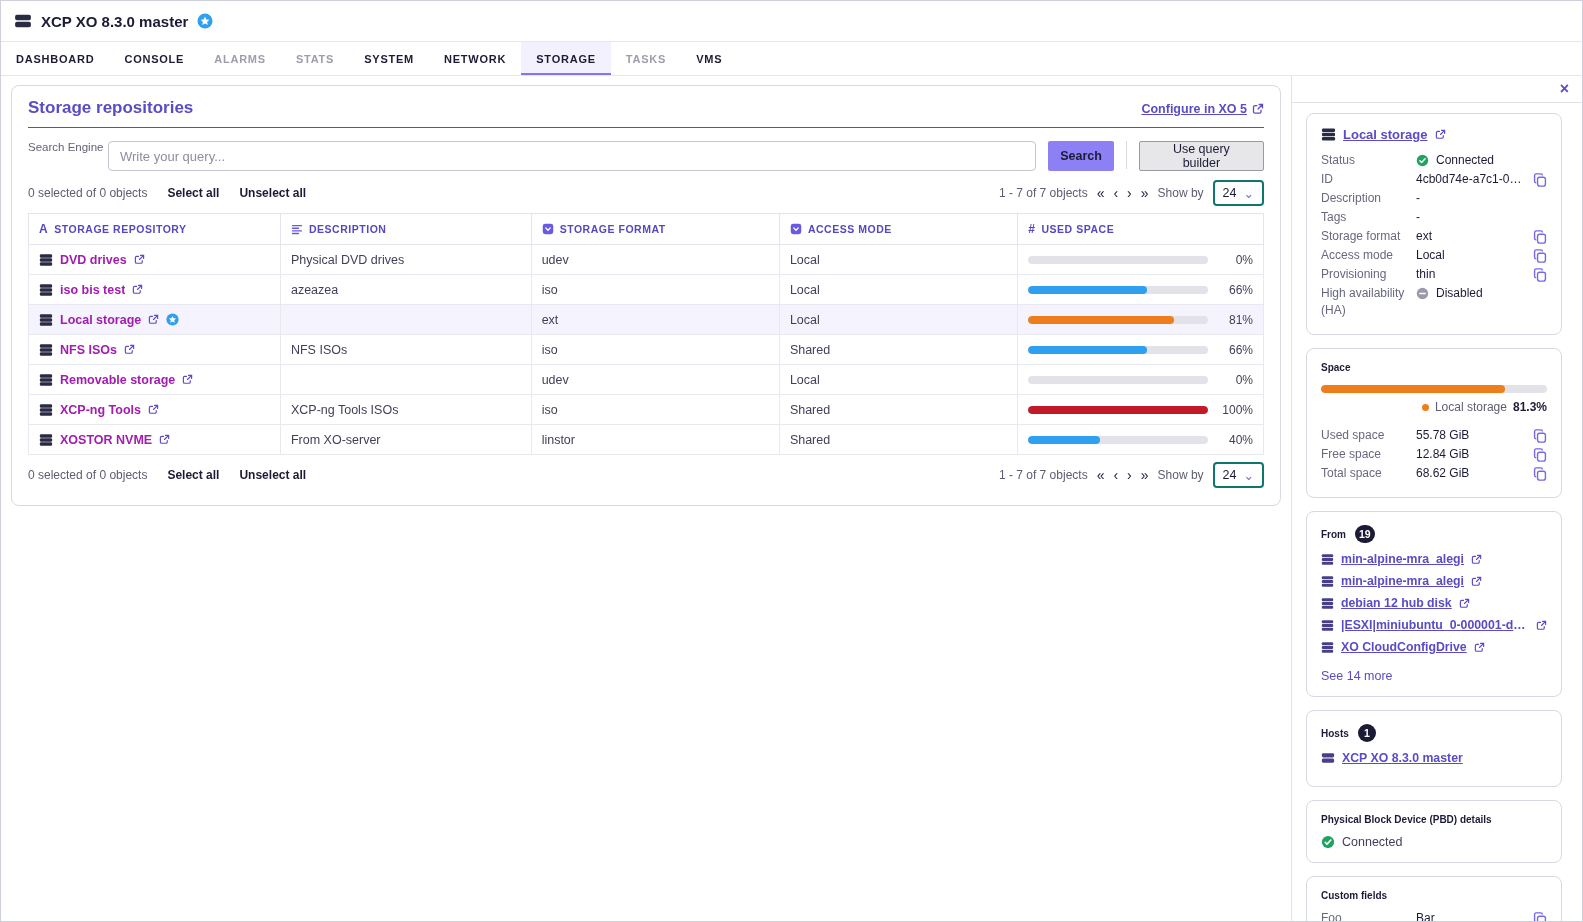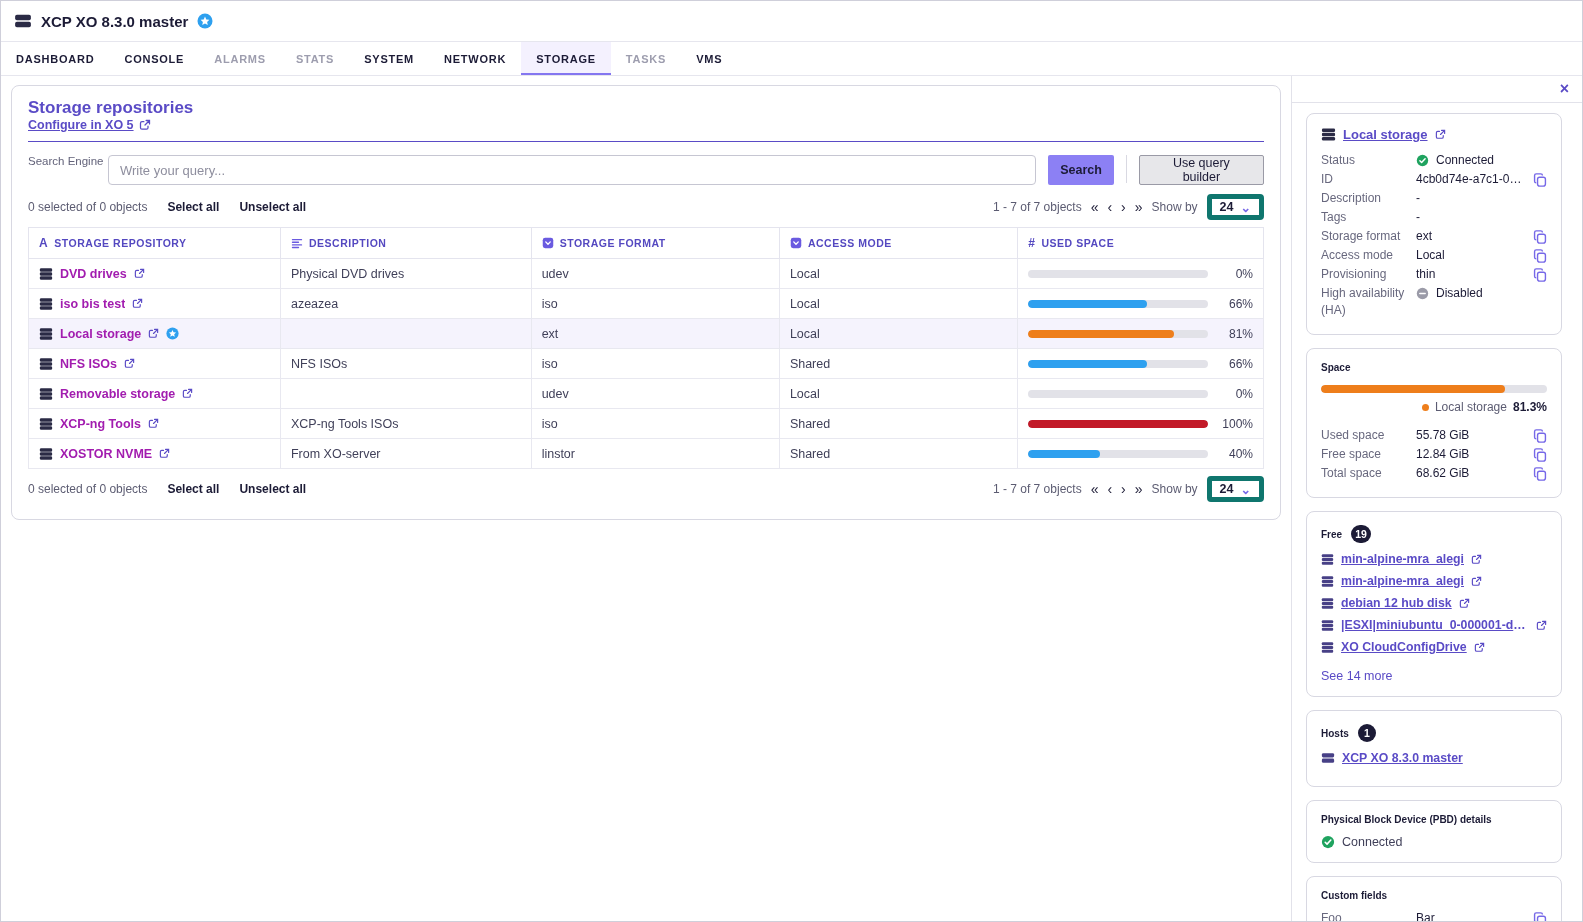--- a/index.html
+++ b/index.html
@@ -27,41 +27,41 @@
   .tab.active { background:#f4f1fe; box-shadow: inset 0 -2px 0 #8476f0; }
 
   
   .content { display:flex; height:845px; }
   .main { flex:1; min-width:0; }
   .panel { width:291px; flex:none; border-left:1px solid #e2e2ea; display:flex; flex-direction:column; }
 
   
   .main-card { margin:9px 10px; border:1px solid #d8d8e2; border-radius:8px; padding:12px 16px 10px; background:#fff; }
   .card-head { display:flex; justify-content:space-between; align-items:baseline;
-               border-bottom:1.5px solid #5a4bc6; padding-bottom:9px;flex-direction:column; }
+               border-bottom:1.5px solid #5a4bc6; padding-bottom:9px; }
   .card-head h1 { font-size:17px; font-weight:600; color:#5a4bc6; }
   a.plink { color:#5a4bc6; text-decoration:underline; font-weight:600; cursor:pointer; }
   .configure { font-size:12.5px; display:flex; align-items:center; gap:5px; }
 
   .searchrow { display:flex; align-items:flex-start; margin:13px 0 9px; }
   .search-label { width:80px; flex:none; font-size:11.5px; color:#63637a; }
   .query-input { width:935px; height:30px; border:1px solid #c6c6d2; border-radius:4px; padding:0 11px;
                  font-size:13px; font-family:inherit; color:#1c1b36; }
   .query-input::placeholder { color:#8e8e9e; }
   .btn { height:30px; border-radius:2px; font-family:inherit; font-size:12.5px; cursor:pointer; }
   .btn-search { width:66px; margin-left:12px; background:#8c80f4; border:none; color:#1c1b36; font-weight:bold; }
   .vdivider { width:1px; height:28px; background:#d9d9e2; margin:0 12px; }
   .btn-builder { padding:0 13px; background:#e7e7ea; border:1px solid #9a9aa6; color:#1c1b36; }
 
   .selrow { display:flex; align-items:center; font-size:12px; color:#5c5c72; margin:7px 0; }
   .sel-btn { margin-left:20px; color:#1c1b36; font-weight:600; cursor:pointer; font-size:12px; }
   .pagination { margin-left:auto; display:flex; align-items:center; gap:9px; color:#5c5c72; }
   .pg-btn { color:#1c1b36; font-size:14px; cursor:pointer; line-height:1; }
-  .pagesize { display:flex; align-items:center; gap:7px; border:5px solid #0f766e; border-radius:4px;
-              height:26px; padding:0 8px; color:#1c1b36; font-weight:700; font-size:12.5px; cursor:pointer; }
+  .pagesize { display:flex; align-items:center; gap:7px; border:2px solid #0f766e; border-radius:4px;
+              height:26px; padding:0 8px; color:#1c1b36; font-weight:400; font-size:12.5px; cursor:pointer; }
   .pagesize .chev { color:#7668e8; }
 
   
   table.srtable { width:100%; border-collapse:collapse; table-layout:fixed; }
   .srtable th { text-align:left; font-size:10.5px; font-weight:600; letter-spacing:.05em;
                 color:#5448c0; padding:8px 10px; border:1px solid #e4e4ee; }
   .srtable td { padding:6px 10px; border:1px solid #e8e8f0; font-size:12.5px; color:#3f3f58; height:30px; }
   .srtable tr.selected td { background:#f5f3fd; }
   .th-flex { display:flex; align-items:center; gap:6px; }
   .cellflex { display:flex; align-items:center; gap:7px; }
@@ -575,21 +575,21 @@
               <span class="val">68.62 GiB</span>
           <button class="copybtn"><svg class="icon" width="14" height="14">
                   <use href="#i-copy"></use>
                 </svg></button>
             </span>
       </div>
     </div>
 
     <div class="pcard">
       <div class="list-head">
-        <span class="pcard-title">Free</span>
+        <span class="pcard-title">From</span>
         <span class="badge">19</span>
       </div>
       <div class="vdi-item">
         <svg class="icon purpleic" width="13" height="13">
               <use href="#i-db" fill="currentColor"></use>
             </svg>
         <a class="plink">min-alpine-mra_alegi</a>
         <svg class="icon" width="11" height="11" color="#5a4bc6">
               <use href="#i-ext"></use>
             </svg>

